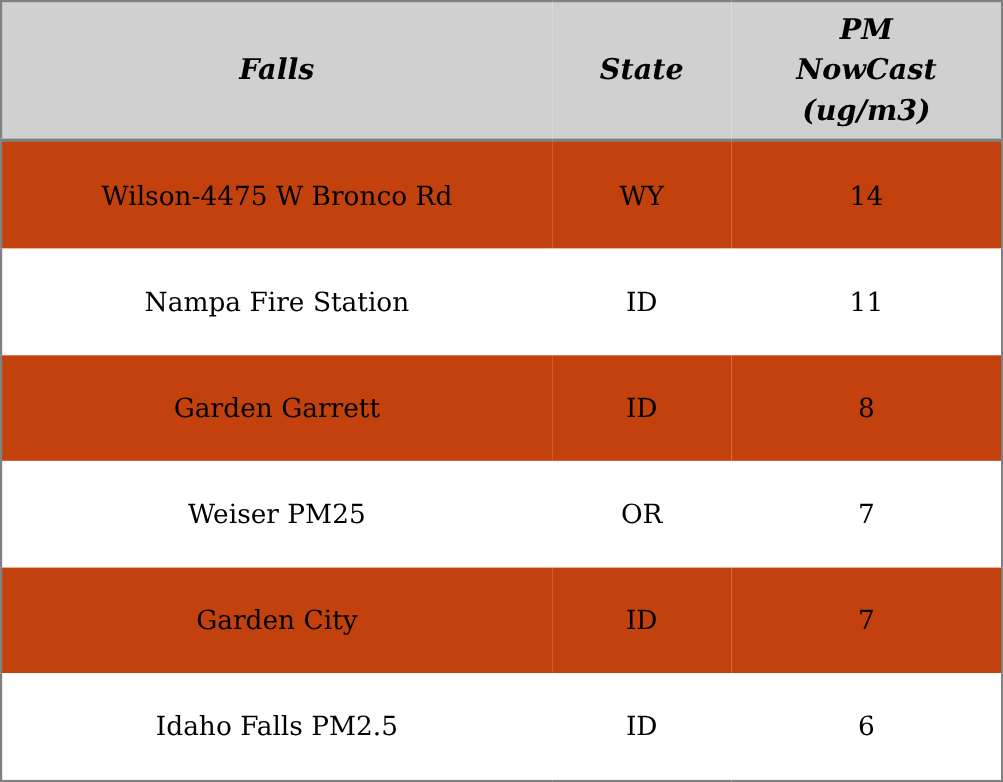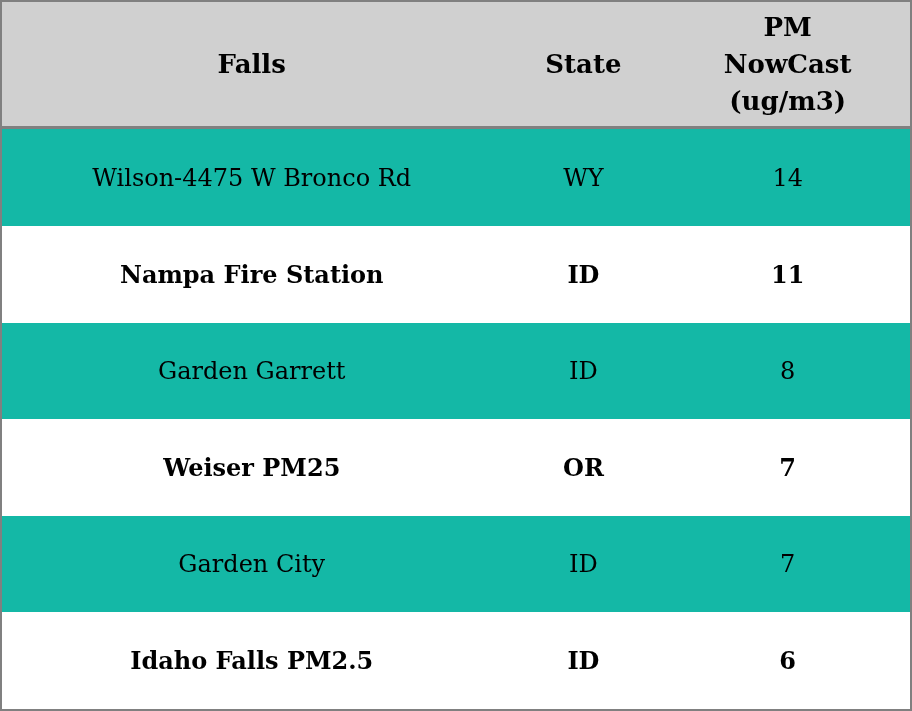--- a/index.html
+++ b/index.html
@@ -23,31 +23,32 @@
   .aq-table col.c-pm    { width: 27%; }
   .aq-table thead th {
     background: #d0d0d0;
     border-bottom: 3px solid #808080;
     height: 124px;
     vertical-align: middle;
     text-align: center;
     font-size: 26px;
     font-weight: bold;
     padding: 0;
+    font-style: italic;
   }
   .aq-table tbody td {
     height: 58px;
     vertical-align: middle;
     text-align: center;
     font-size: 24px;
     padding: 0;
     border: none;
   }
-  .aq-table tbody tr.odd  { background: #14b8a6; padding-left: 40px; }
-  .aq-table tbody tr.even { background: #ffffff; font-weight: bold; }
+  .aq-table tbody tr.odd  { background: #c2410c; padding-left: 40px; }
+  .aq-table tbody tr.even { background: #ffffff; }
   .pm-line {
     display: block;
     line-height: 37px;
   }
 </style>
 </head>
 <body>
 
 <table class="aq-table">
   <colgroup>

